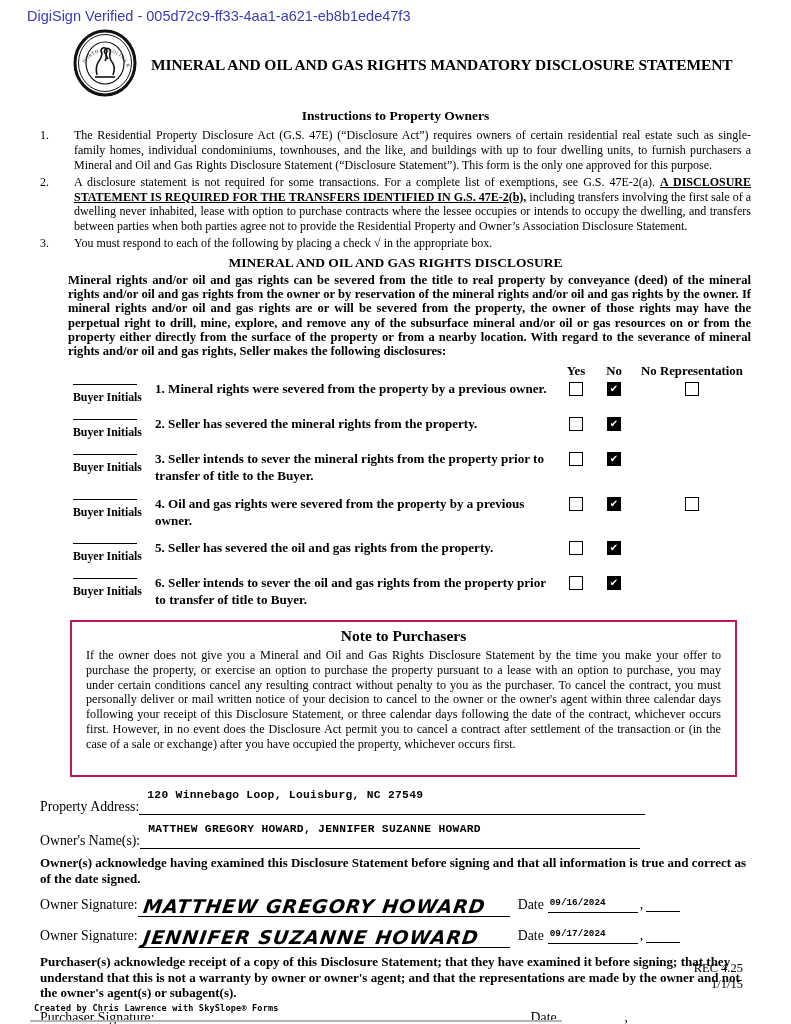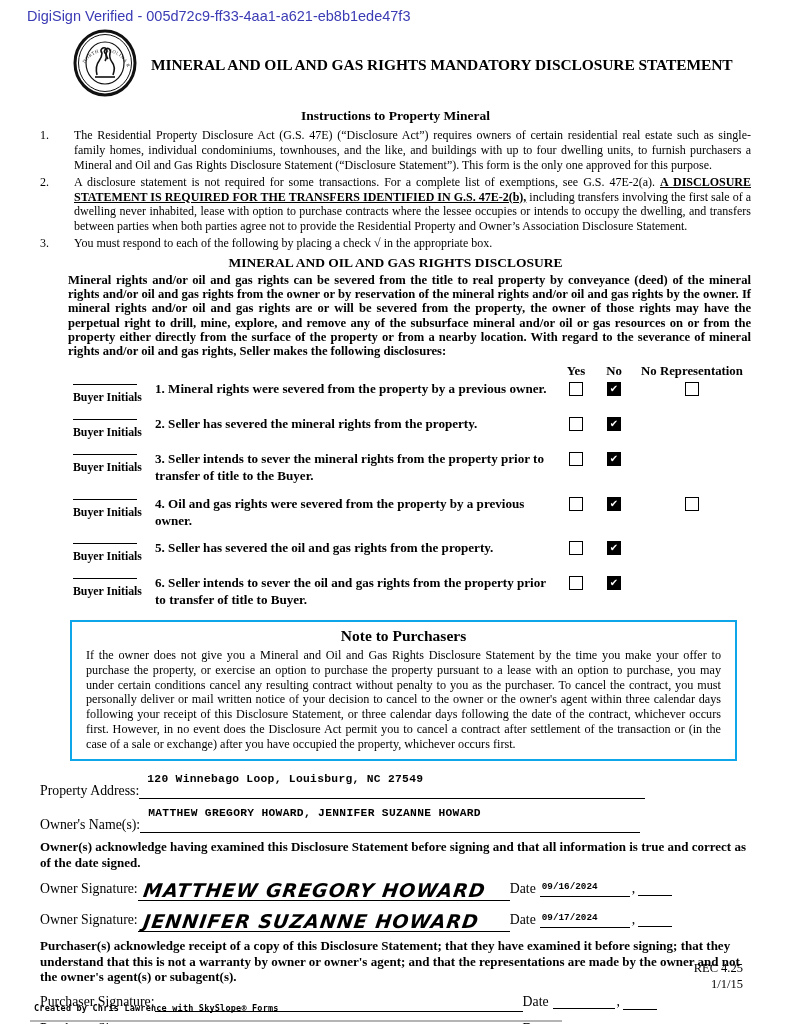--- a/index.html
+++ b/index.html
@@ -36,40 +36,40 @@
   .qtext{flex:1;font-weight:bold;font-size:13.1px;line-height:1.28;padding:0 6px 0 10px;}
   .cells{flex:none;display:flex;margin-top:1px;}
   .cell{width:38px;display:flex;justify-content:center;}
   .cell.norep{width:118px;}
   .cb{position:relative;width:12px;height:12px;border:1.5px solid #000;background:#fff;}
   .cb[data-checked="true"]{background:#000;}
   .cb .check{position:absolute;inset:0;display:none;color:#fff;font-size:10px;line-height:12px;text-align:center;}
   .cb[data-checked="true"] .check{display:block;}
   .cb[data-present="false"]{visibility:hidden;}
   
-  .notebox{border:2px solid #0ea5e9;margin:2px 14px 1px 30px;padding:5px 14px 7px;}
+  .notebox{border:2px solid #be185d;margin:2px 14px 1px 30px;padding:5px 14px 23px;}
   .note-title{text-align:center;font-weight:bold;font-size:15.5px;margin-bottom:3px;}
   .note-body{font-size:12.2px;line-height:1.22;text-align:justify;}
   
   .fieldrow{display:flex;align-items:flex-end;margin-top:12px;font-size:13.8px;}
   .fieldrow.owners{margin-top:8px;}
   .fieldvalue{border-bottom:1.5px solid #000;font-family:"Liberation Mono",monospace;font-weight:bold;font-size:11.3px;padding:0 0 13px 8px;letter-spacing:0.3px;white-space:nowrap;}
   .addr-value{width:498px;}
   .name-value{width:492px;}
   .ack{font-weight:bold;font-size:13px;line-height:1.2;margin-top:6px;}
   
   .sigrow{display:flex;align-items:center;margin-top:6px;font-size:13.8px;}
   .sigline{border-bottom:1.5px solid #000;position:relative;height:24px;}
   .owner-sigline{width:372px;}
   .script{
     position:absolute;left:4px;bottom:-1px;display:inline-block;white-space:nowrap;
     font-family:"DejaVu Sans",sans-serif;font-style:italic;font-weight:bold;font-size:19px;
     letter-spacing:1px;transform:skewX(-8deg);transform-origin:left bottom;
   }
-  .datelabel{}
+  .datelabel{margin-left:8px;}
   .dateline{border-bottom:1px solid #000;width:88px;font-family:"Liberation Mono",monospace;font-weight:bold;font-size:9.3px;padding:0 0 4px 2px;margin-left:4px;}
   .comma{margin:0 3px 0 2px;}
   .yearline{border-bottom:1.5px solid #000;width:34px;height:14px;}
   .purch-row{margin-top:8px;}
   .p-sigline{width:368px;height:18px;}
   .p-dateline{width:62px;height:13px;border-bottom:1px solid #000;margin-left:4px;}
   
   .footer-code{position:absolute;right:48px;bottom:32px;text-align:right;font-size:12.5px;line-height:1.3;}
   .createdby{position:absolute;left:34px;bottom:11px;font-family:"DejaVu Sans Mono",monospace;font-size:8.5px;font-weight:bold;letter-spacing:0.2px;text-align:center;}
   .bottomline{position:absolute;left:30px;bottom:2px;width:532px;border-top:2px solid #b5b5b5;}
@@ -96,21 +96,21 @@
         <text font-size="4.6" font-family="Liberation Serif, serif" fill="#111" letter-spacing="0.6">
           <textPath href="#arcTop" startOffset="4">NORTH CAROLINA REAL ESTATE</textPath>
         </text>
       </svg>
     </div>
     <div class="titles">
       <div>MINERAL AND OIL AND GAS RIGHTS MANDATORY DISCLOSURE STATEMENT</div>
     </div>
   </div>
 
-  <div class="instr-heading">Instructions to Property Mineral</div>
+  <div class="instr-heading">Instructions to Property Owners</div>
 
   <div class="li">
     <span class="linum">1.</span>
     <div class="litext"><span>The Residential Property Disclosure Act (G.S. 47E) (“Disclosure Act”) requires owners of certain residential real estate such as single-family homes, individual condominiums, townhouses, and the like, and buildings with up to four dwelling units, to furnish purchasers a Mineral and Oil and Gas Rights Disclosure Statement (“Disclosure Statement”). This form is the only one approved for this purpose.</span></div>
   </div>
   <div class="li">
     <span class="linum">2.</span>
     <div class="litext"><span>A disclosure statement is not required for some transactions. For a complete list of exemptions, see G.S. 47E-2(a). </span><span class="bu">A DISCLOSURE STATEMENT IS REQUIRED FOR THE TRANSFERS IDENTIFIED IN  G.S. 47E-2(b),</span><span> including transfers involving the first sale of a dwelling never inhabited, lease with option to purchase contracts where the lessee occupies or intends to occupy the dwelling, and transfers between parties when both parties agree not to provide the Residential Property and Owner’s Association Disclosure Statement.</span></div>
   </div>
   <div class="li">

